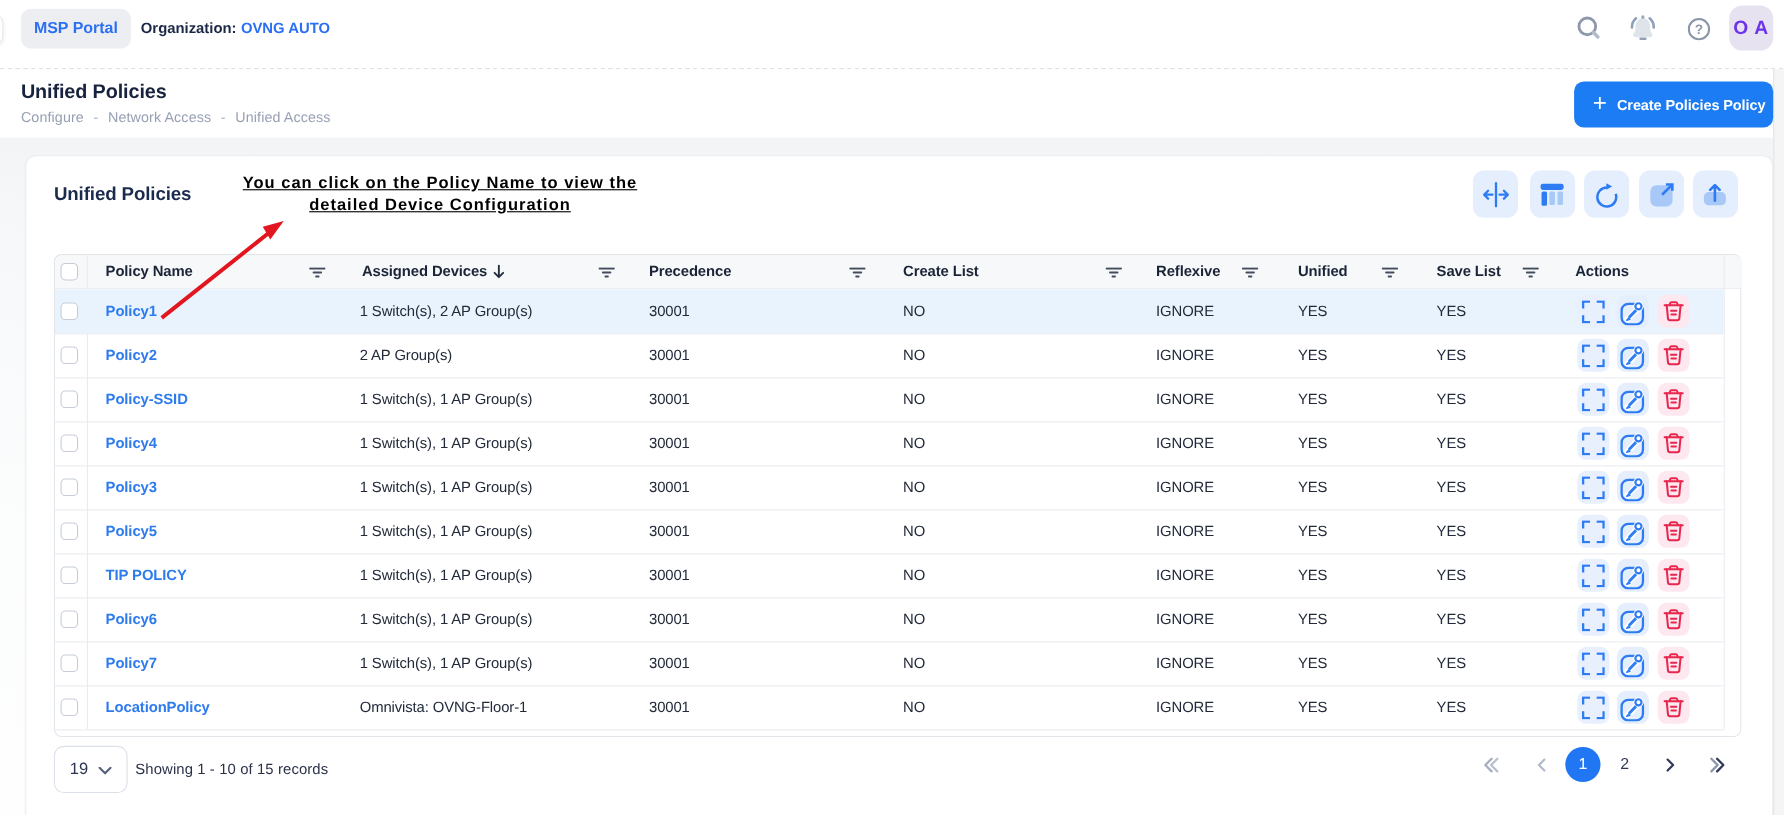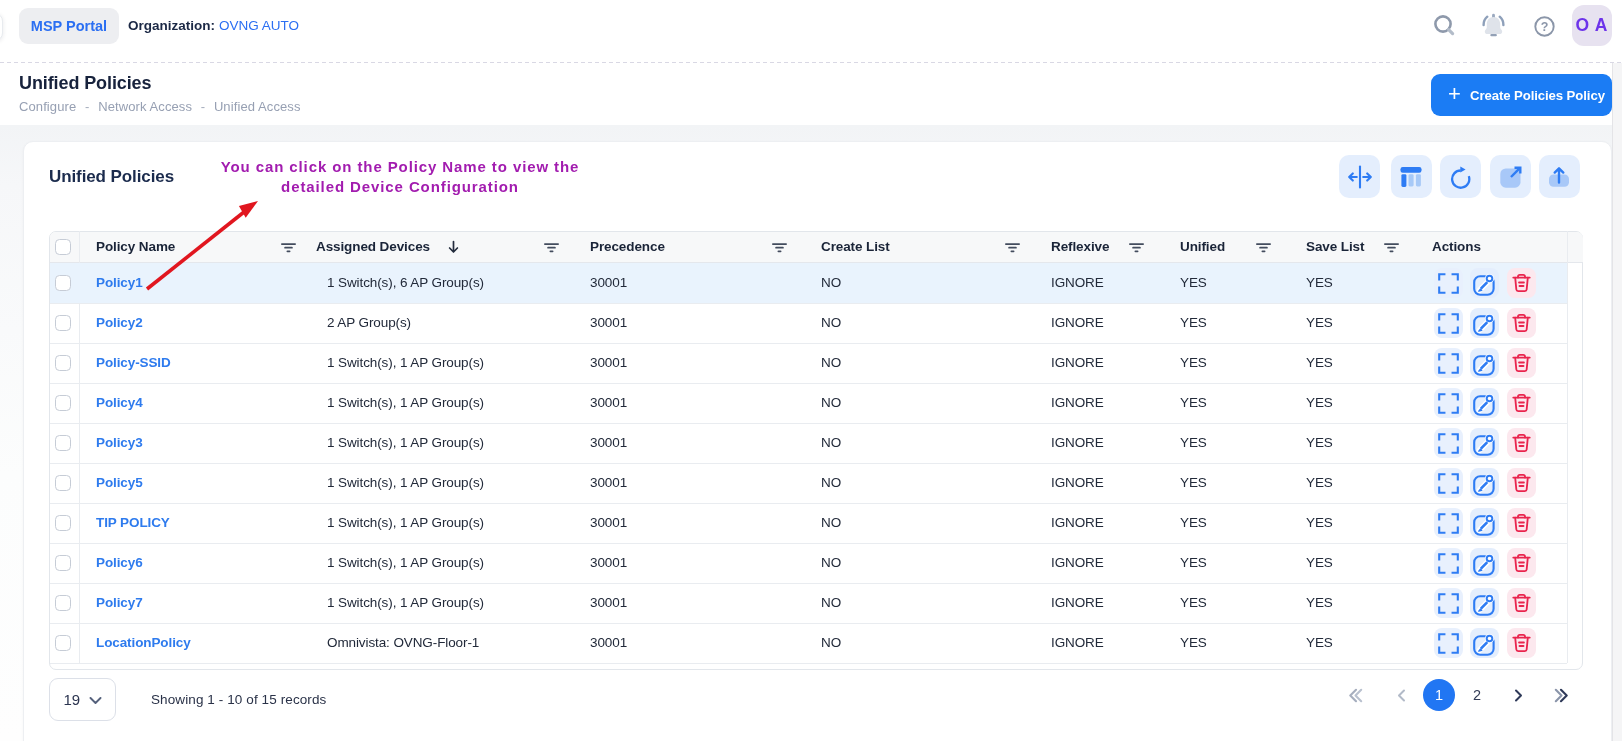--- a/index.html
+++ b/index.html
@@ -10,44 +10,44 @@
 #dash { left:0; top:62px; width:1622px; height:1px;
   background:repeating-linear-gradient(90deg,#d9d8e4 0 4px,transparent 4px 7px); }
 #pagehead { left:0; top:63px; width:1612px; height:62px; background:#fff; }
 #main { left:0; top:125px; width:1612px; height:616px;
   background:linear-gradient(180deg,#f2f4f6 0px,#f6f7f9 60px,#fcfdfd 350px,#fefefe 616px); }
 #scrollbar { left:1612px; top:63px; width:10px; height:678px; background:#f5f5f6; border-left:1px solid #e4e4e7; }
 #card { left:23px; top:141px; width:1589px; height:620px; background:#fff; border:1px solid #edeff2; border-radius:10px; box-shadow:0 1px 3px rgba(30,40,60,0.04); }
 #sidebtn { left:-14px; top:13px; width:17px; height:28px; background:#fff; border:1px solid #e8ebef; border-radius:8px; box-shadow:0 1px 4px rgba(30,40,60,0.10); }
 .chip { left:19px; top:8px; width:100px; height:36px; background:#edeef1; border-radius:9px; color:#2b6ff2; font-size:14.5px; font-weight:700; text-align:center; line-height:36px; }
 #orglbl { left:128px; top:11px; font-size:13.5px; font-weight:700; color:#1b2845; line-height:30px;}
-#orgval { left:219px; top:11px; font-size:13.5px; font-weight:400; color:#2b6ff2; line-height:30px;}
+#orgval { left:219px; top:11px; font-size:13.5px; font-weight:700; color:#2b6ff2; line-height:30px;}
 #h1 { left:19px; top:73px; font-size:18px; font-weight:700; color:#17223c; letter-spacing:-0.1px; }
 #crumb { left:19px; top:99px; font-size:13px; color:#97a0b3; font-weight:500; letter-spacing:0.1px; }
 #crumb span.s { color:#a5adbd; margin:0 5px; }
 #createbtn { left:1431px; top:74px; width:181px; height:42px; background:#1b7cf4; border-radius:9px; color:#fff; }
 #createbtn .pl { position:absolute; left:17px; top:9px; font-size:22px; font-weight:400; line-height:22px;}
 #createbtn .tx { position:absolute; left:39px; top:14px; font-size:13.2px; font-weight:700; letter-spacing:-0.1px;}
 #cardtitle { left:49px; top:167px; font-size:17px; font-weight:700; color:#1b2b4d; letter-spacing:-0.1px;}
-#redtxt { left:210px; top:157px; width:380px; text-align:center; color:#a21caf; font-weight:700; font-size:15px; line-height:19.8px; letter-spacing:0.9px;}
+#redtxt { left:210px; top:157px; width:380px; text-align:center; color:#000000; font-weight:700; font-size:15px; line-height:19.8px; letter-spacing:0.9px;text-decoration:underline;}
 #searchbox { left:1090px; top:156px; width:243px; height:41px; background:#fff; border:1.5px solid #dfe3ea; border-radius:9px; }
 #searchbox .ph { position:absolute; left:34px; top:11px; font-size:14px; color:#8e98a9; letter-spacing:0.2px;}
 .tbtn { width:41px; height:43px; background:#e4eefd; border-radius:10px; display:flex; align-items:center; justify-content:center; }
 #tablebox { left:49px; top:231px; width:1534px; height:439px; border:1px solid #e2e6eb; border-radius:7px; background:#fff; }
 #thead { left:49.5px; top:231.5px; width:1533px; height:31.5px; background:#f7f8f9; border-radius:6px 6px 0 0; border-bottom:1px solid #e4e7ec;}
 .htxt { font-size:13.5px; font-weight:700; color:#1a2438; line-height:16px; letter-spacing:-0.1px;}
 .btxt { font-size:13.5px; color:#222a3a; line-height:16px; letter-spacing:-0.1px;}
 .link { font-size:13.5px; font-weight:700; color:#2e7bee; line-height:16px; letter-spacing:-0.1px;}
 .cbx { width:16px; height:16px; border:1.5px solid #c6ccd6; border-radius:4.5px; background:#fff; }
 #vsep1 { left:78.5px; top:231px; width:1px; height:432px; background:#e9ecf0; }
 #vsep2 { left:1567px; top:231px; width:1px; height:432px; background:#e9ecf0; }
 .abtn { width:29px; height:30px; border-radius:8px; display:flex; align-items:center; justify-content:center; }
 #pgsel { left:48.5px; top:678px; width:67px; height:43px; border:1.5px solid #dce0e8; border-radius:9px; background:#fff; }
 #pgsel .n { position:absolute; left:14px; top:12px; font-size:15px; color:#2c3550; }
-#showing { left:123px; top:692px; font-size:13.5px; color:#2a3248; font-weight:500; letter-spacing:0.1px;margin-left:28px;}
+#showing { left:123px; top:692px; font-size:13.5px; color:#2a3248; font-weight:500; letter-spacing:0.1px;}
 #pgcircle { left:1423px; top:679px; width:32px; height:32px; border-radius:50%; background:#2176f3; color:#fff; font-size:14.5px; font-weight:500; text-align:center; line-height:32px; }
 #pg2 { left:1472px; top:687px; font-size:14.5px; color:#333c55; width:10px; text-align:center;}
 </style>
 </head>
 <body>
 <div id="stage">
   <div id="main" class="abs"></div>
   <div id="card" class="abs"></div>
   <div id="topbar" class="abs"></div>
   <div id="dash" class="abs"></div>
@@ -129,21 +129,21 @@
   <div id="thead" class="abs"></div>
   <div id="vsep1" class="abs"></div>
   <div id="vsep2" class="abs"></div>
 <span class="cbx abs" style="left:54.5px;top:239.0px"></span>
 <span class="abs htxt" style="left:96px;top:239px">Policy Name</span>
 <svg class="abs" style="left:280.5px;top:243.0px" width="15" height="10" viewBox="0 0 15 10">
       <rect x="0" y="0.2" width="15" height="1.8" rx="0.9" fill="#434c5e"></rect>
       <rect x="3.2" y="3.8" width="8.6" height="1.8" rx="0.9" fill="#434c5e"></rect>
       <rect x="5.5" y="7.4" width="4" height="1.8" rx="0.9" fill="#434c5e"></rect>
     </svg>
-<span class="abs htxt" style="left:316px;top:239px">Assigned Devices</span>
+<span class="abs htxt" style="left:329px;top:239px">Assigned Devices</span>
 <svg class="abs" style="left:543.5px;top:243.0px" width="15" height="10" viewBox="0 0 15 10">
       <rect x="0" y="0.2" width="15" height="1.8" rx="0.9" fill="#434c5e"></rect>
       <rect x="3.2" y="3.8" width="8.6" height="1.8" rx="0.9" fill="#434c5e"></rect>
       <rect x="5.5" y="7.4" width="4" height="1.8" rx="0.9" fill="#434c5e"></rect>
     </svg>
 <span class="abs htxt" style="left:590px;top:239px">Precedence</span>
 <svg class="abs" style="left:771.5px;top:243.0px" width="15" height="10" viewBox="0 0 15 10">
       <rect x="0" y="0.2" width="15" height="1.8" rx="0.9" fill="#434c5e"></rect>
       <rect x="3.2" y="3.8" width="8.6" height="1.8" rx="0.9" fill="#434c5e"></rect>
       <rect x="5.5" y="7.4" width="4" height="1.8" rx="0.9" fill="#434c5e"></rect>
@@ -173,21 +173,21 @@
       <rect x="5.5" y="7.4" width="4" height="1.8" rx="0.9" fill="#434c5e"></rect>
     </svg>
 <span class="abs htxt" style="left:1432px;top:239px">Actions</span>
 <svg class="abs" style="left:447.0px;top:240.0px" width="13" height="14" viewBox="0 0 13 14">
       <path d="M6.5 1.5 V11.5 M2.6 8 L6.5 12 L10.4 8" fill="none" stroke="#232c3d" stroke-width="1.7" stroke-linecap="round" stroke-linejoin="round"></path>
     </svg>
 <div class="abs" style="left:49.5px;top:263px;width:1517px;height:40px;background:#e9f3fd"></div>
     <div class="abs" style="left:49.5px;top:303px;width:1517.5px;height:1px;background:#e9ecf0"></div>
     <span class="cbx abs" style="left:54.5px;top:275.0px"></span>
     <span class="abs link" style="left:96px;top:275px">Policy1</span>
-    <span class="abs btxt" style="left:327px;top:275px">1 Switch(s), 6 AP Group(s)</span>
+    <span class="abs btxt" style="left:327px;top:275px">1 Switch(s), 2 AP Group(s)</span>
     <span class="abs btxt" style="left:590px;top:275px">30001</span>
     <span class="abs btxt" style="left:821px;top:275px">NO</span>
     <span class="abs btxt" style="left:1051px;top:275px">IGNORE</span>
     <span class="abs btxt" style="left:1180px;top:275px">YES</span>
     <span class="abs btxt" style="left:1306px;top:275px">YES</span>
     <span class="abtn abs" style="left:1433.5px;top:268.0px;background:#e8f0fd">
       <svg width="21" height="21" viewBox="0 0 21 21" fill="none" stroke="#2e7cf4" stroke-width="2.1" stroke-linecap="square">
         <path d="M1.2 6.4 V1.2 H6.4"></path>
         <path d="M14.6 1.2 H19.8 V6.4"></path>
         <path d="M19.8 14.6 V19.8 H14.6"></path>

